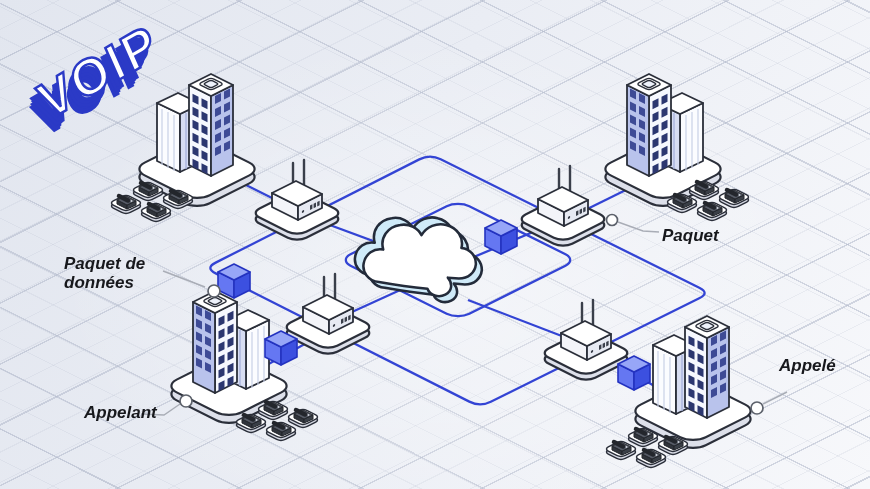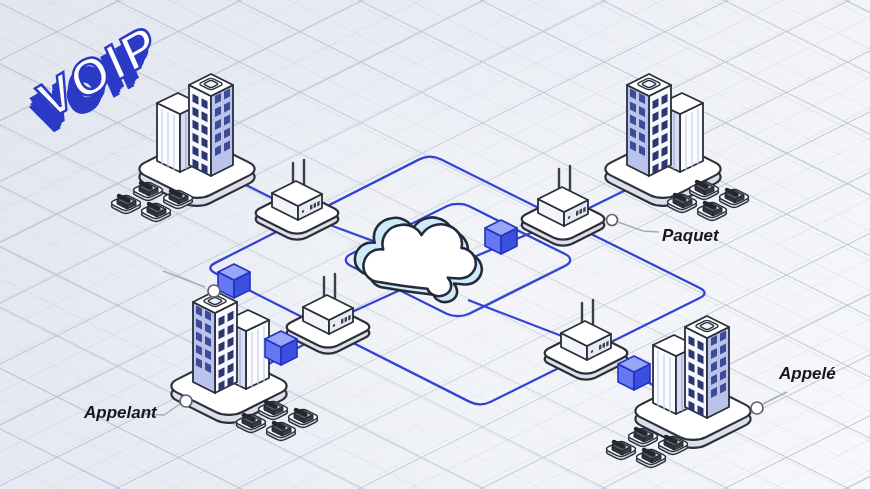--- a/index.html
+++ b/index.html
@@ -201,22 +201,26 @@
     <polyline class="co-line" points="618,222 643,231 659,232"></polyline>
     <polyline class="co-line" points="141,414 164,415 180,404"></polyline>
     <polyline class="co-line" points="763,404 787,392"></polyline>
     <circle class="co-dot" cx="214" cy="291" r="6"></circle>
     <circle class="co-dot" cx="612" cy="220" r="5.5"></circle>
     <circle class="co-dot" cx="186" cy="401" r="6"></circle>
     <circle class="co-dot" cx="757" cy="408" r="6"></circle>
   </g>
 </svg>
 
+<div class="lbl" style="left:64px; top:254px;">
+  <div>Paquet de</div>
+  <div>données</div>
+</div>
 <div class="lbl" style="left:662px; top:226px;">Paquet</div>
 <div class="lbl" style="left:84px; top:403px;">Appelant</div>
-<div class="lbl" style="left:779px; top:364px;">Appelé</div>
+<div class="lbl" style="left:779px; top:356px;">Appelé</div>
 
 <div class="voip">
   <span class="back">VOIP</span>
   <span class="front">VOIP</span>
 </div>
 
 </div>
 
 </body></html>

